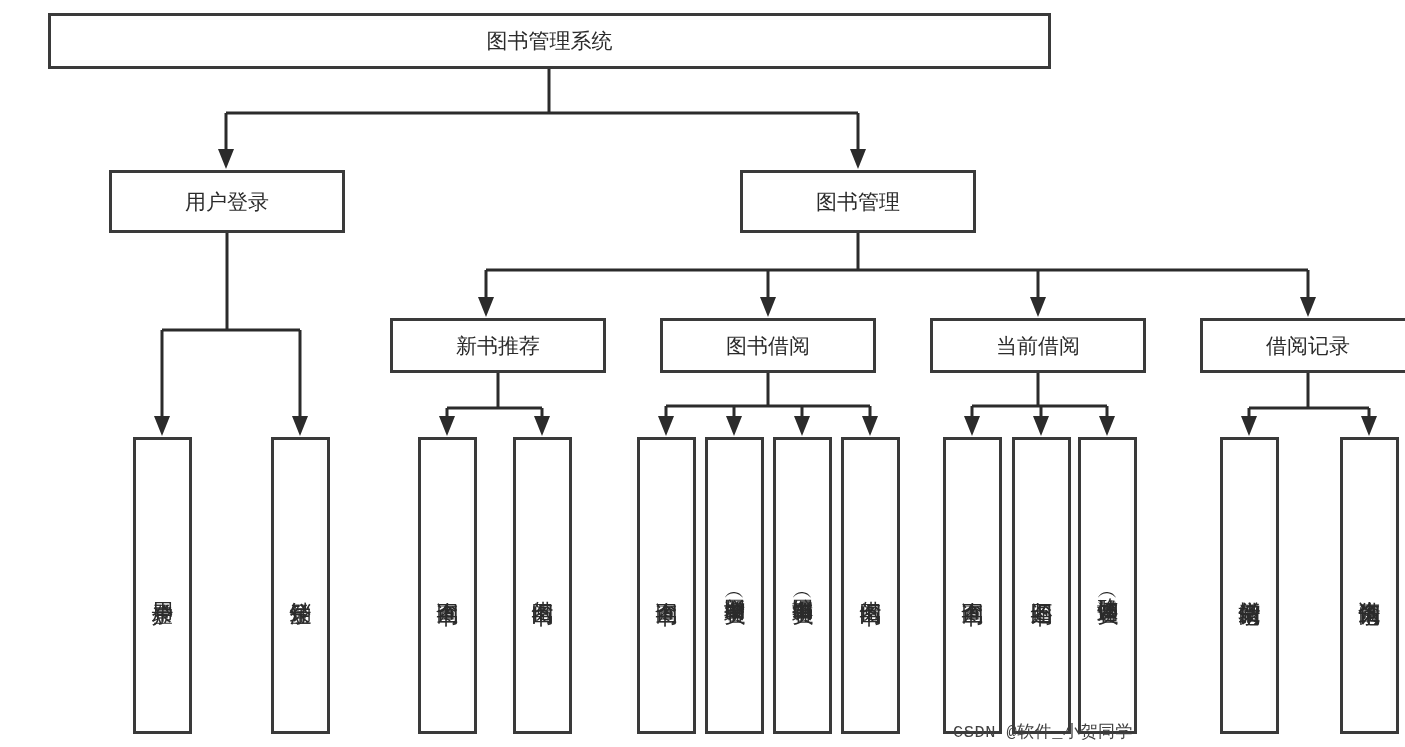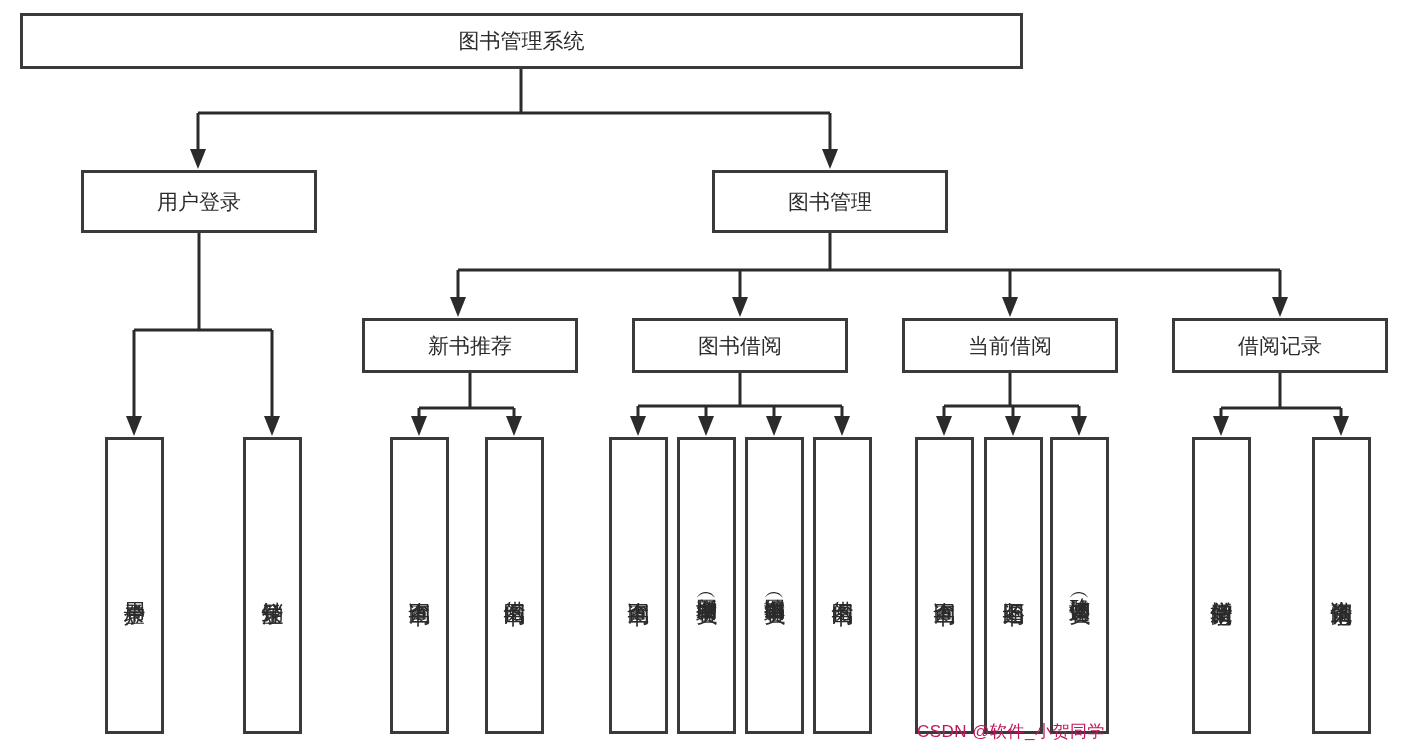--- a/index.html
+++ b/index.html
@@ -12,20 +12,21 @@
     width: 1405px;
     height: 747px;
     font-family: "DejaVu Sans", "Liberation Sans", sans-serif;
     overflow: hidden;
   }
   #diagram-root {
     position: relative;
     width: 1113px;
     height: 747px;
     background: #ffffff;
+    margin-left: 28px;
   }
   svg#tree-svg {
     position: absolute;
     left: 0;
     top: 0;
     width: 1405px;
     height: 747px;
     display: block;
   }
   .node-box {
@@ -62,23 +63,23 @@
     align-items: center;
     justify-content: center;
     letter-spacing: 1px;
     white-space: nowrap;
     pointer-events: none;
   }
   #watermark {
     position: absolute;
     right: 8px;
     bottom: 4px;
-    font-family: Liberation Sans, sans-serif;
+    font-family: Liberation Mono, monospace;
     font-size: 17px;
-    color: #be185d;
+    color: #404040;
     letter-spacing: 0.5px;
     white-space: nowrap;
   }
 </style>
 </head>
 <body>
 
 <div id="diagram-root">
 
   <svg id="tree-svg" viewBox="0 0 1405 747">

